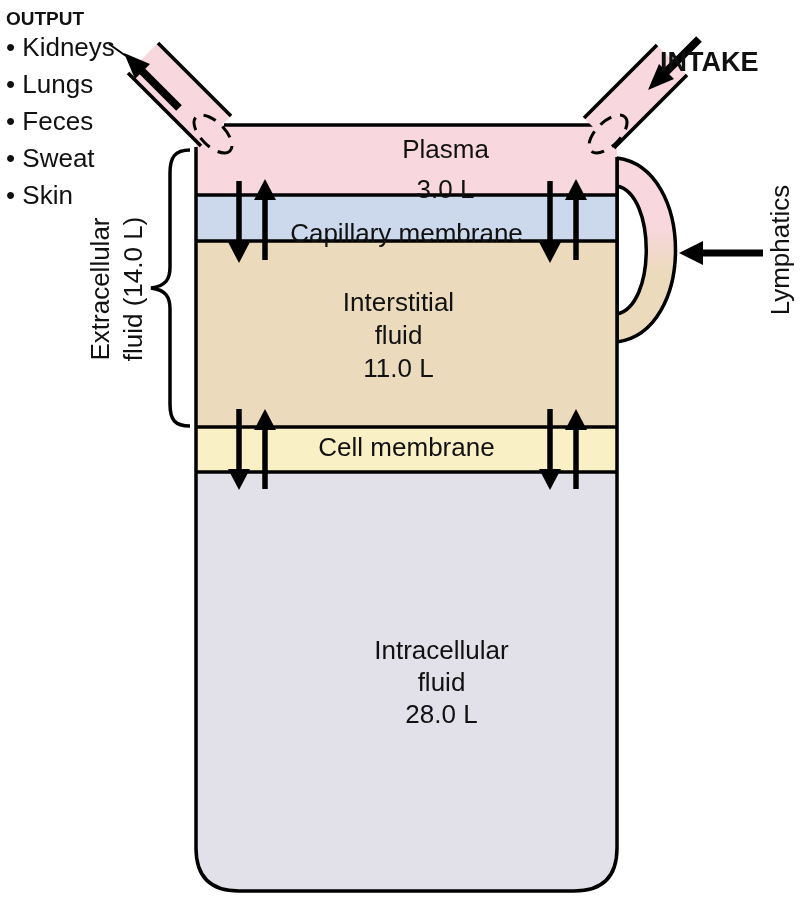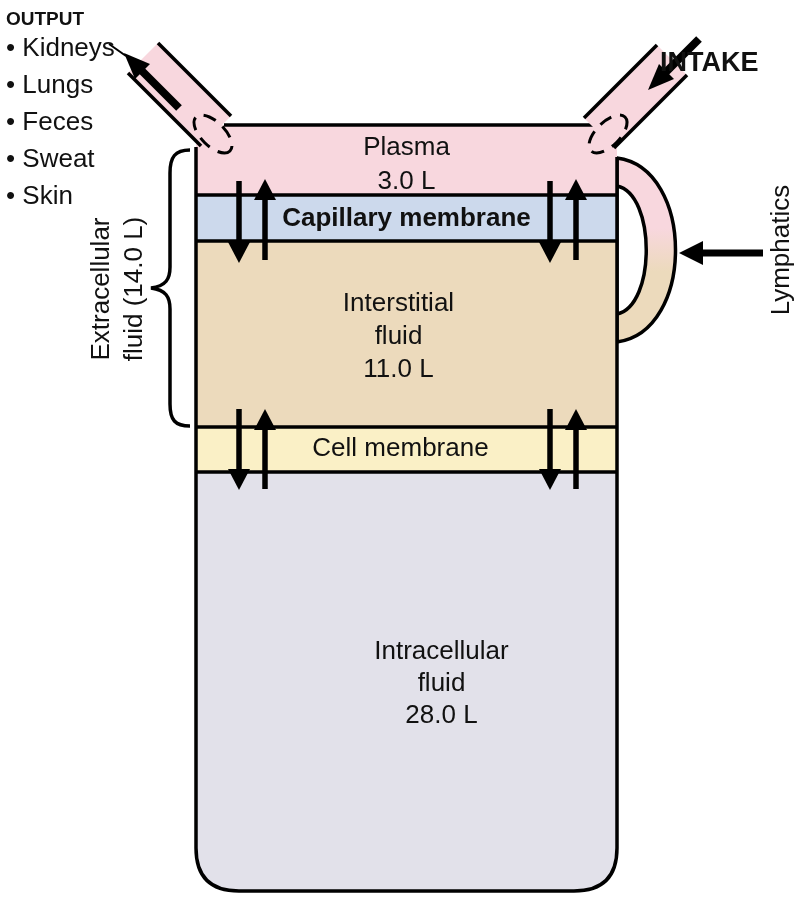--- a/index.html
+++ b/index.html
@@ -11,24 +11,24 @@
   .stage svg{position:absolute;left:0;top:0;}
   .lbl{
     position:absolute;white-space:pre-line;text-align:center;
     font-size:26px;line-height:31px;color:#111;
   }
   .t-output-title{left:6px;top:3px;font-weight:bold;font-size:19px;text-align:left;}
   .out-list{position:absolute;left:6px;top:29px;text-align:left;}
   .out-item{font-size:26px;line-height:37px;white-space:nowrap;}
   .out-item::before{content:"• ";}
   .t-intake{left:660px;top:2px;font-weight:bold;font-size:27px;text-align:left;margin-top:45px;}
-  .t-plasma{left:196px;top:129px;width:421px;line-height:34px;}
-  .t-capillary{left:196px;top:202px;width:421px;font-weight:bold;}
+  .t-plasma{left:196px;top:129px;width:421px;line-height:40px;padding-left:39px;}
+  .t-capillary{left:196px;top:218px;width:421px;}
   .t-interstitial{left:196px;top:286px;width:405px;line-height:33px;}
-  .t-cell{left:190px;top:432px;width:421px;}
+  .t-cell{left:196px;top:432px;width:421px;}
   .t-intracellular{left:196px;top:634px;width:491px;line-height:32px;}
   .t-extracellular{left:-33px;top:256px;width:300px;height:66px;line-height:33px;transform:rotate(-90deg);}
   .t-lymphatics{left:695px;top:235px;width:170px;height:30px;line-height:30px;transform:rotate(-90deg);}
 </style>
 </head>
 <body>
 
 <div class="stage">
 
   <svg width="800" height="897" viewBox="0 0 800 897">

